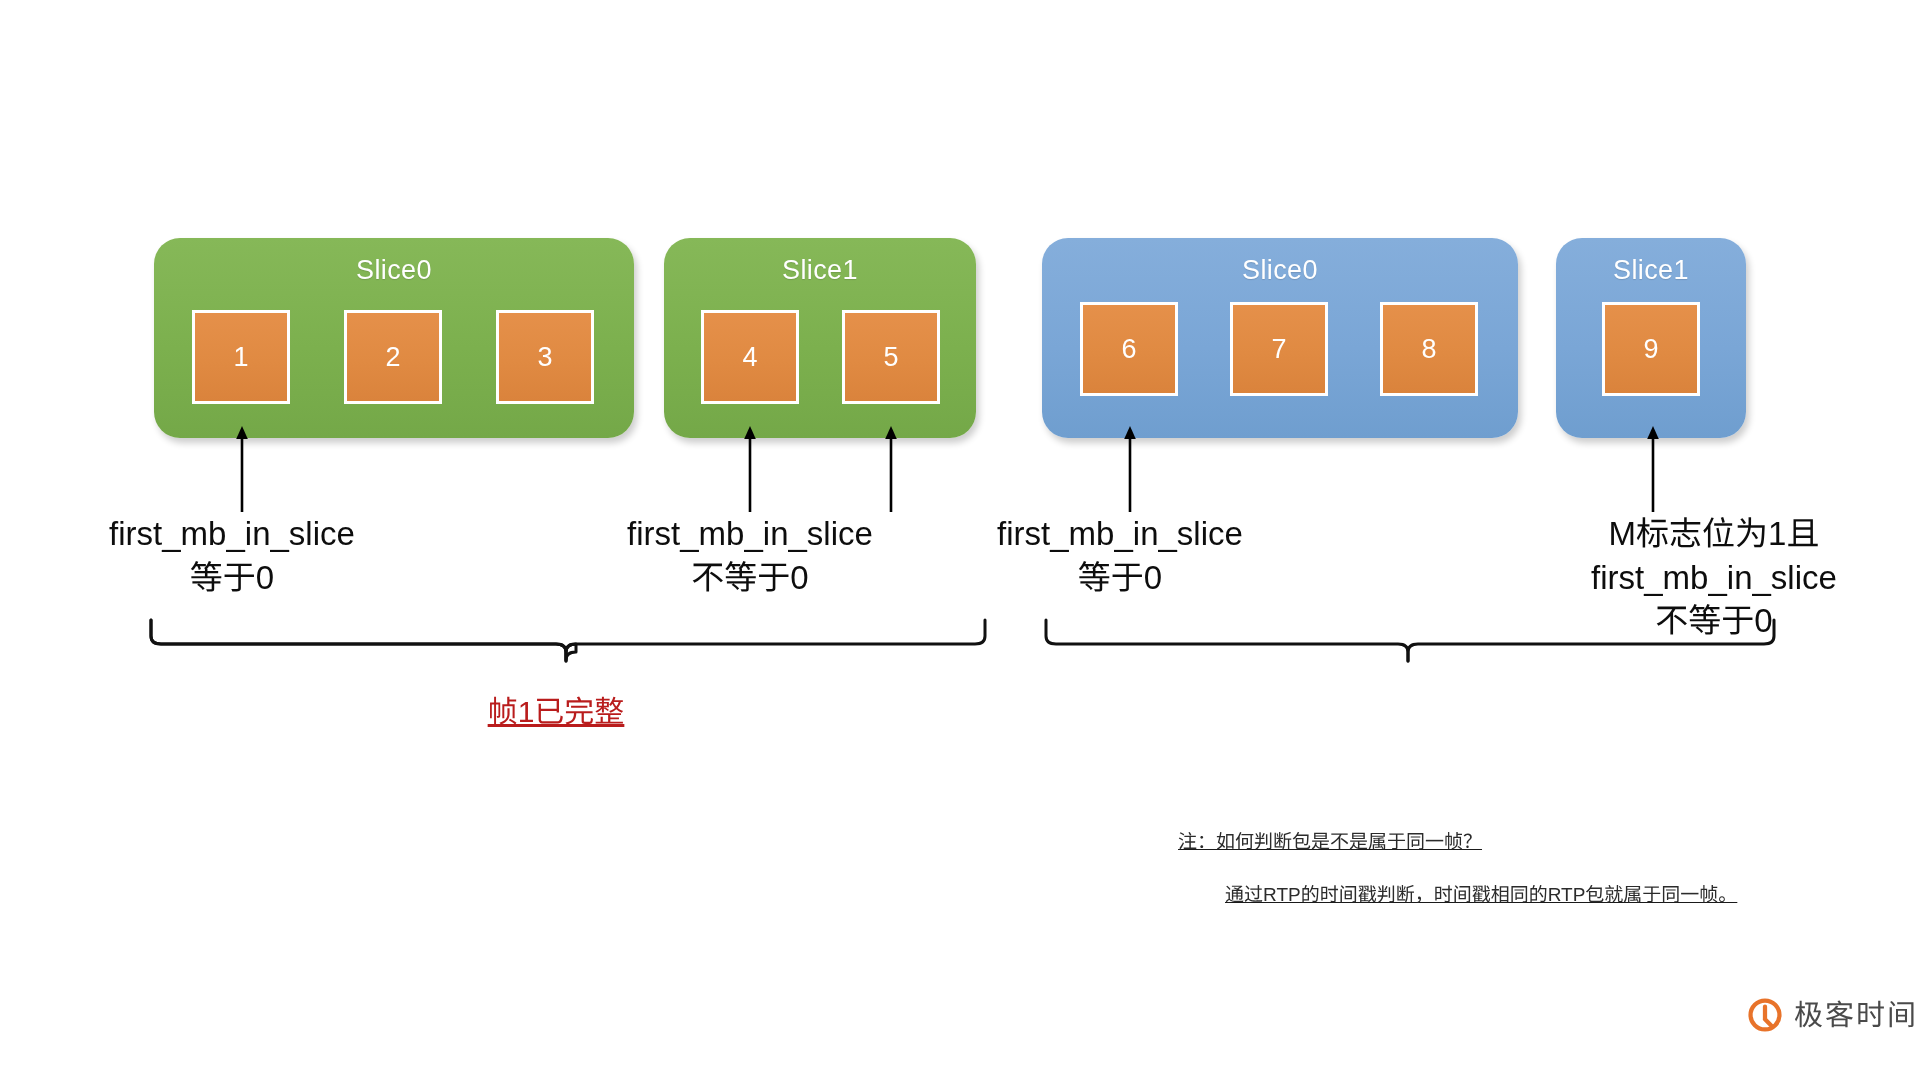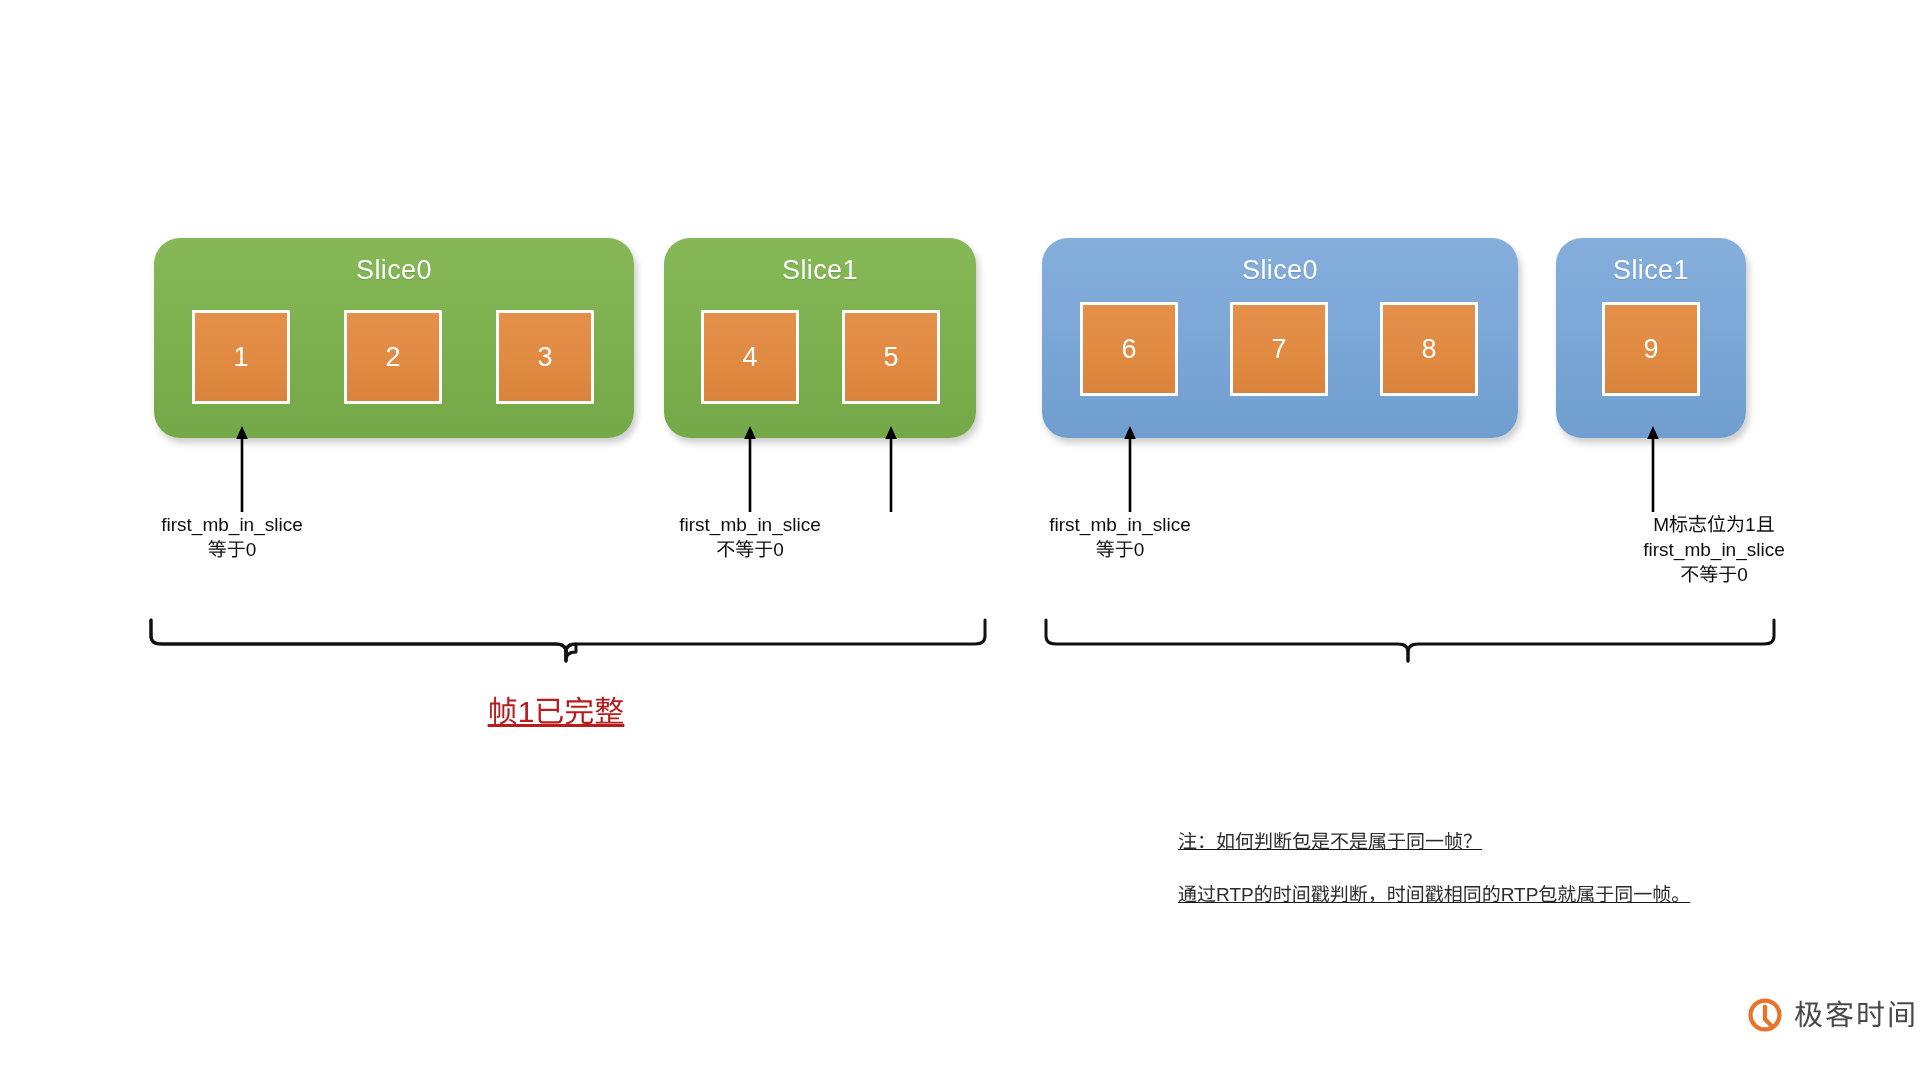--- a/index.html
+++ b/index.html
@@ -70,21 +70,21 @@
   .arrow-svg {
     position: absolute;
     overflow: visible;
     pointer-events: none;
   }
 
   
   .annot {
     position: absolute;
     text-align: center;
-    font-size: 19px;
+    font-size: 33px;
     line-height: 1.32;
     color: #0d0d0d;
     white-space: pre-line;
     user-select: none;
   }
 
   
   .brace-svg {
     position: absolute;
     overflow: visible;
@@ -106,20 +106,21 @@
   }
   .note-line {
     font-size: 19px;
     line-height: 1.5;
     color: #2b2b2b;
     white-space: nowrap;
     user-select: none;
   }
   .note-line + .note-line {
     margin-top: 24px;
+    margin-left: 47px;
   }
 
   
   .brand {
     position: absolute;
     display: flex;
     align-items: center;
     gap: 12px;
   }
   .brand-mark {

